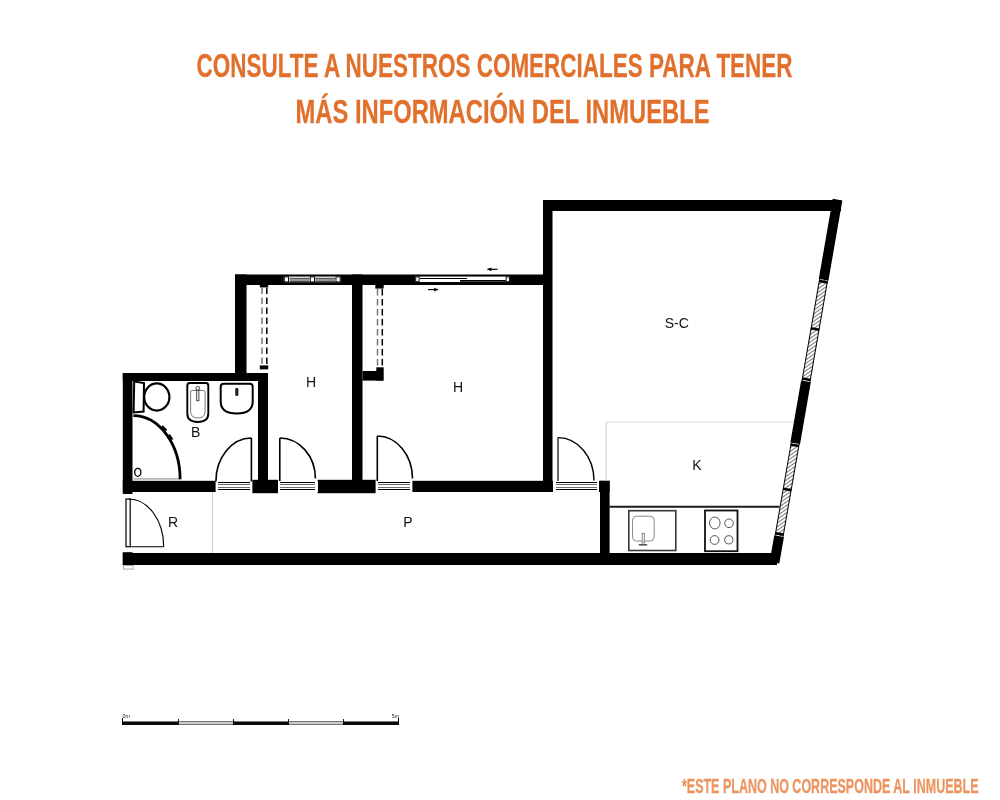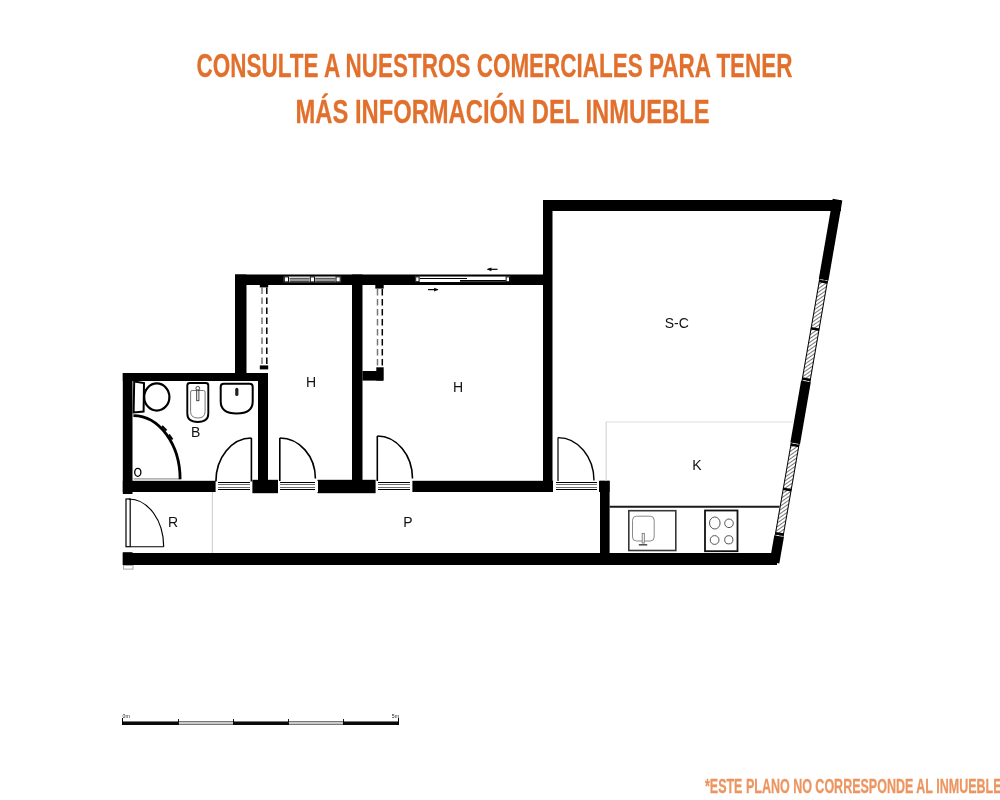--- a/index.html
+++ b/index.html
@@ -6,21 +6,21 @@
 .hdr{position:absolute;width:1000px;text-align:center;color:#e2702d;font-family:"Liberation Sans",sans-serif;font-weight:bold;white-space:nowrap;-webkit-text-stroke:0.3px currentColor;}
 .cond{display:inline-block;transform-origin:50% 50%;}
 </style>
 </head>
 <body>
 
 <div class="hdr" style="left:-5px;top:48.9px;font-size:33px;line-height:33px;"><span class="cond" id="l1" style="transform:scaleX(0.681);">CONSULTE A NUESTROS COMERCIALES PARA TENER</span></div>
 
 <div class="hdr" style="left:3px;top:95px;font-size:33px;line-height:33px;"><span class="cond" id="l2" style="transform:scaleX(0.72);">MÁS INFORMACIÓN DEL INMUEBLE</span></div>
 
-<div class="hdr" style="top:776.4px;font-size:20px;line-height:20px;text-align:right;left:0;width:978px;color:#ec9560;margin-left:23px;"><span class="cond" id="l3" style="transform:scaleX(0.625);transform-origin:100% 50%;">*ESTE PLANO NO CORRESPONDE AL INMUEBLE</span></div>
+<div class="hdr" style="top:776.4px;font-size:20px;line-height:20px;text-align:right;left:0;width:978px;color:#ec9560;"><span class="cond" id="l3" style="transform:scaleX(0.625);transform-origin:100% 50%;">*ESTE PLANO NO CORRESPONDE AL INMUEBLE</span></div>
 
 <svg width="1000" height="800" viewBox="0 0 1000 800" style="position:absolute;left:0;top:0;">
 <defs>
 <pattern id="hatch" width="3" height="3" patternUnits="userSpaceOnUse" patternTransform="rotate(45)">
 <rect width="3" height="3" fill="#fff"></rect>
 <line x1="0" y1="0" x2="0" y2="3" stroke="#111" stroke-width="1.15"></line>
 </pattern>
 </defs>
 
 <g fill="#000" stroke="none">

